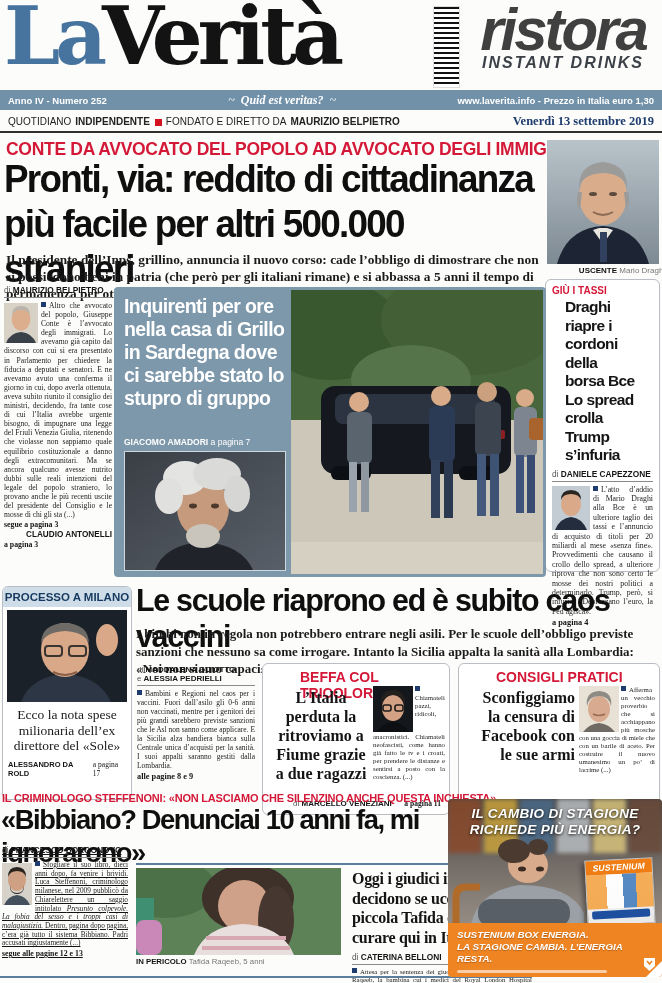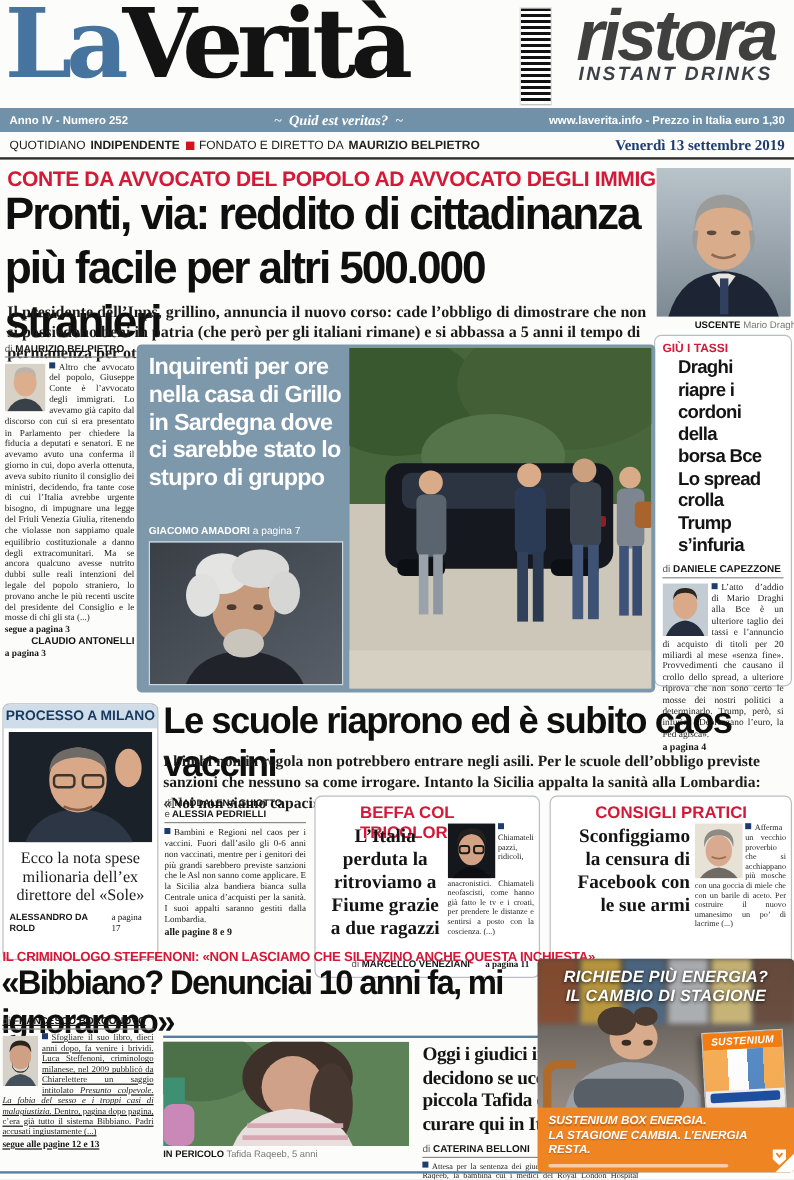--- a/index.html
+++ b/index.html
@@ -426,22 +426,22 @@
   <div class="abs ad">
     <div class="ad-shelf">
       <div style="background:#8a4a2c"></div>
         <div style="background:#c8a23c"></div>
         <div style="background:#4a6a8a"></div>
       <div style="background:#b8bcc0"></div>
         <div style="background:#d8c27c"></div>
         <div style="background:#6a4a3a"></div>
     </div>
     <div class="ad-h">
+      <span style="display:block">IL CAMBIO DI STAGIONE</span>
       <span style="display:block">RICHIEDE PIÙ ENERGIA?</span>
-      <span style="display:block">IL CAMBIO DI STAGIONE</span>
     </div>
     <div class="ad-woman">
       <svg width="150" height="90" viewBox="0 0 150 90">
         <path d="M6 90 L6 58 Q6 48 16 48 L30 48" stroke="#b06a2a" stroke-width="7" fill="none"></path>
         <ellipse cx="78" cy="26" rx="20" ry="18" fill="#d8ab8c"></ellipse>
         <ellipse cx="64" cy="12" rx="16" ry="12" fill="#4a3a30"></ellipse>
         <ellipse cx="88" cy="8" rx="10" ry="8" fill="#4a3a30"></ellipse>
         <path d="M20 90 Q26 52 70 46 Q120 46 134 74 L134 90 Z" fill="#9aa0a6"></path>
         <rect x="28" y="60" width="92" height="28" rx="13" fill="#595f66"></rect>
         <ellipse cx="72" cy="30" rx="4" ry="2.5" fill="#3a2c22"></ellipse>

